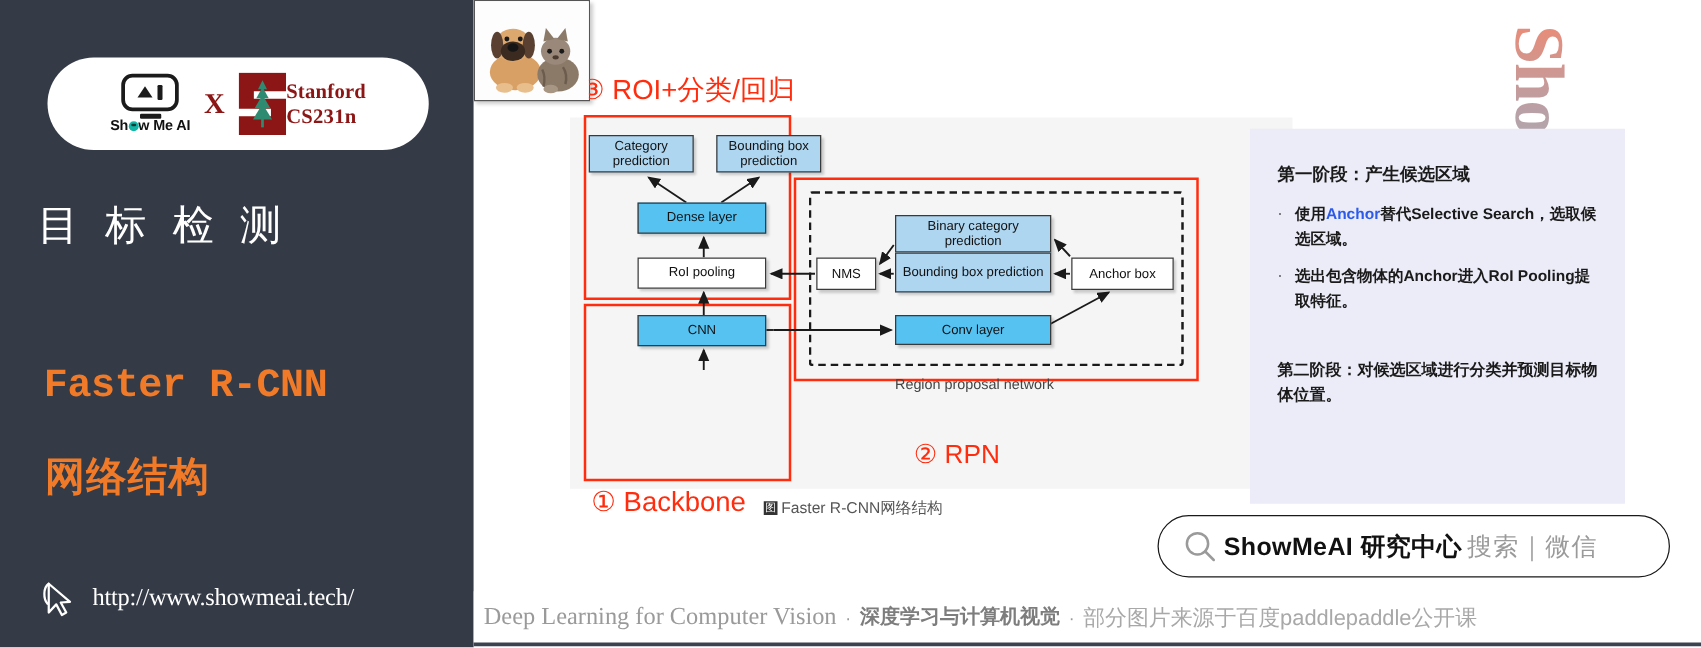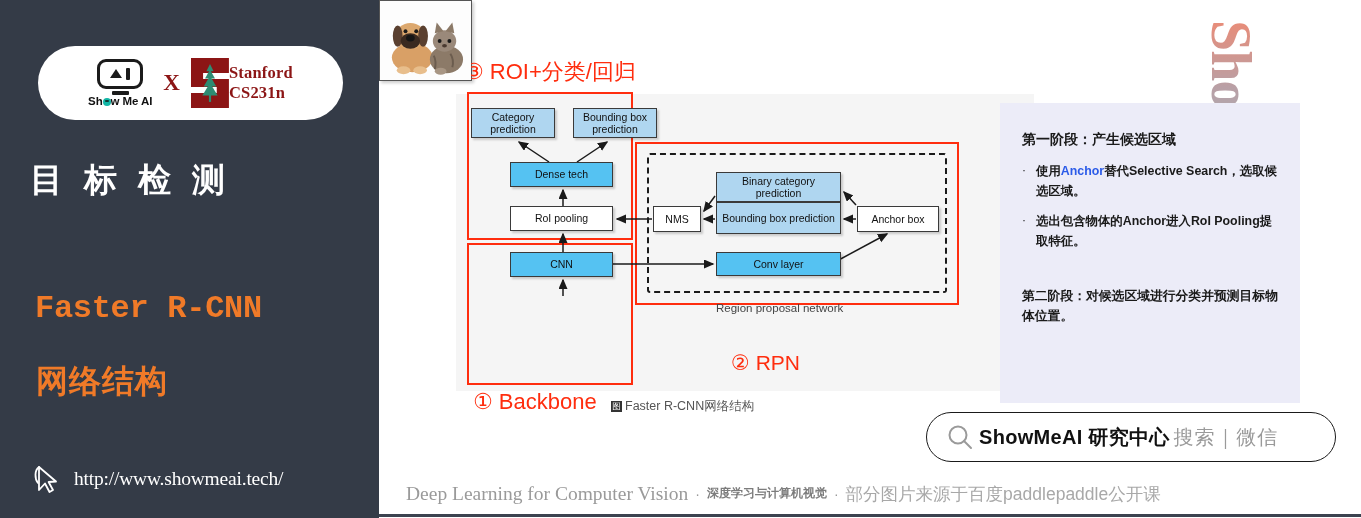--- a/index.html
+++ b/index.html
@@ -60,21 +60,21 @@
   .stanford-tree {
     position: absolute; left: 50%; top: 50%; transform: translate(-50%,-50%);
     width: 18px; height: 40px;
   }
   .stanford-text {
     color: #8C1515; font-family: "Liberation Serif", serif;
     font-size: 16.5px; font-weight: bold; line-height: 1.2; letter-spacing: 0.2px;
   }
   #title-cn {
     position: absolute; left: 30px; top: 158px; width: 320px;
-    color: #ffffff; font-size: 33px; font-weight: bold;
+    color: #ffffff; font-size: 33px; font-weight: normal;
     letter-spacing: 21px; white-space: nowrap;
   }
   #subtitle-en {
     position: absolute; left: 35px; top: 290px;
     color: #F07A28; font-size: 32px; font-weight: bold; letter-spacing: -0.3px; font-family: Liberation Mono, monospace;
   }
   #subtitle-cn {
     position: absolute; left: 36px; top: 360px;
     color: #F07A28; font-size: 32px; font-weight: bold; letter-spacing: 1px;
   }
@@ -196,27 +196,27 @@
     position: absolute; left: 547px; top: 412px; width: 410px; height: 50px;
     background: #ffffff; border: 1.6px solid #1a1a1a; border-radius: 25px;
     display: flex; align-items: center; padding: 0 18px; gap: 4px;
   }
   #search-placeholder { color: #9a9a9a; font-size: 20px; letter-spacing: 1px; white-space: nowrap; }
   #search-brand { color: #111; font-size: 20px; font-weight: bold; white-space: nowrap; letter-spacing: 0.3px; }
 
   
   #footer {
     position: absolute; left: 379px; top: 473px; width: 982px; height: 41px;
-    display: flex; align-items: center; padding-left: 27px; gap: 7px;
+    display: flex; align-items: center; padding-left: 8px; gap: 7px;
     background: #fff;
   }
   #footer-rule { position:absolute; left:379px; top:514px; width:982px; height:3px; background:#3c4350; }
   .f-en { color: #9a9a9a; font-family: "Liberation Serif", serif; font-size: 19.5px; }
   .f-dot { color: #9a9a9a; font-size: 14px; }
-  .f-cn-bold { color: #7d7d7d; font-size: 12px; font-weight: bold; }
+  .f-cn-bold { color: #7d7d7d; font-size: 16px; font-weight: bold; }
   .f-cn { color: #a8a8a8; font-size: 17.5px; }
 </style>
 </head>
 <body>
 
 <div id="root">
 
   <div id="left-panel">
 
     <div id="brand-pill">
@@ -308,21 +308,21 @@
         <line x1="240" y1="264" x2="334" y2="264"></line>
       </g>
       <g stroke="#1a1a1a" stroke-width="1.5" fill="none">
 
         <path d="M234 264 L240 264"></path>
       </g>
     </svg>
 
     <div class="node light" id="n-catpred">Category prediction</div>
     <div class="node light" id="n-bboxpred1">Bounding box prediction</div>
-    <div class="node mid" id="n-dense">Dense tech</div>
+    <div class="node mid" id="n-dense">Dense layer</div>
     <div class="node white" id="n-roipool">RoI pooling</div>
     <div class="node mid" id="n-cnn">CNN</div>
     <div class="node white" id="n-nms">NMS</div>
     <div class="node light" id="n-bincat">Binary category prediction</div>
     <div class="node light" id="n-bboxpred2">Bounding box prediction</div>
     <div class="node white" id="n-anchor">Anchor box</div>
     <div class="node mid" id="n-convlayer">Conv layer</div>
 
     <div id="n-photo">
       <svg class="pets" viewBox="0 0 93 81">

